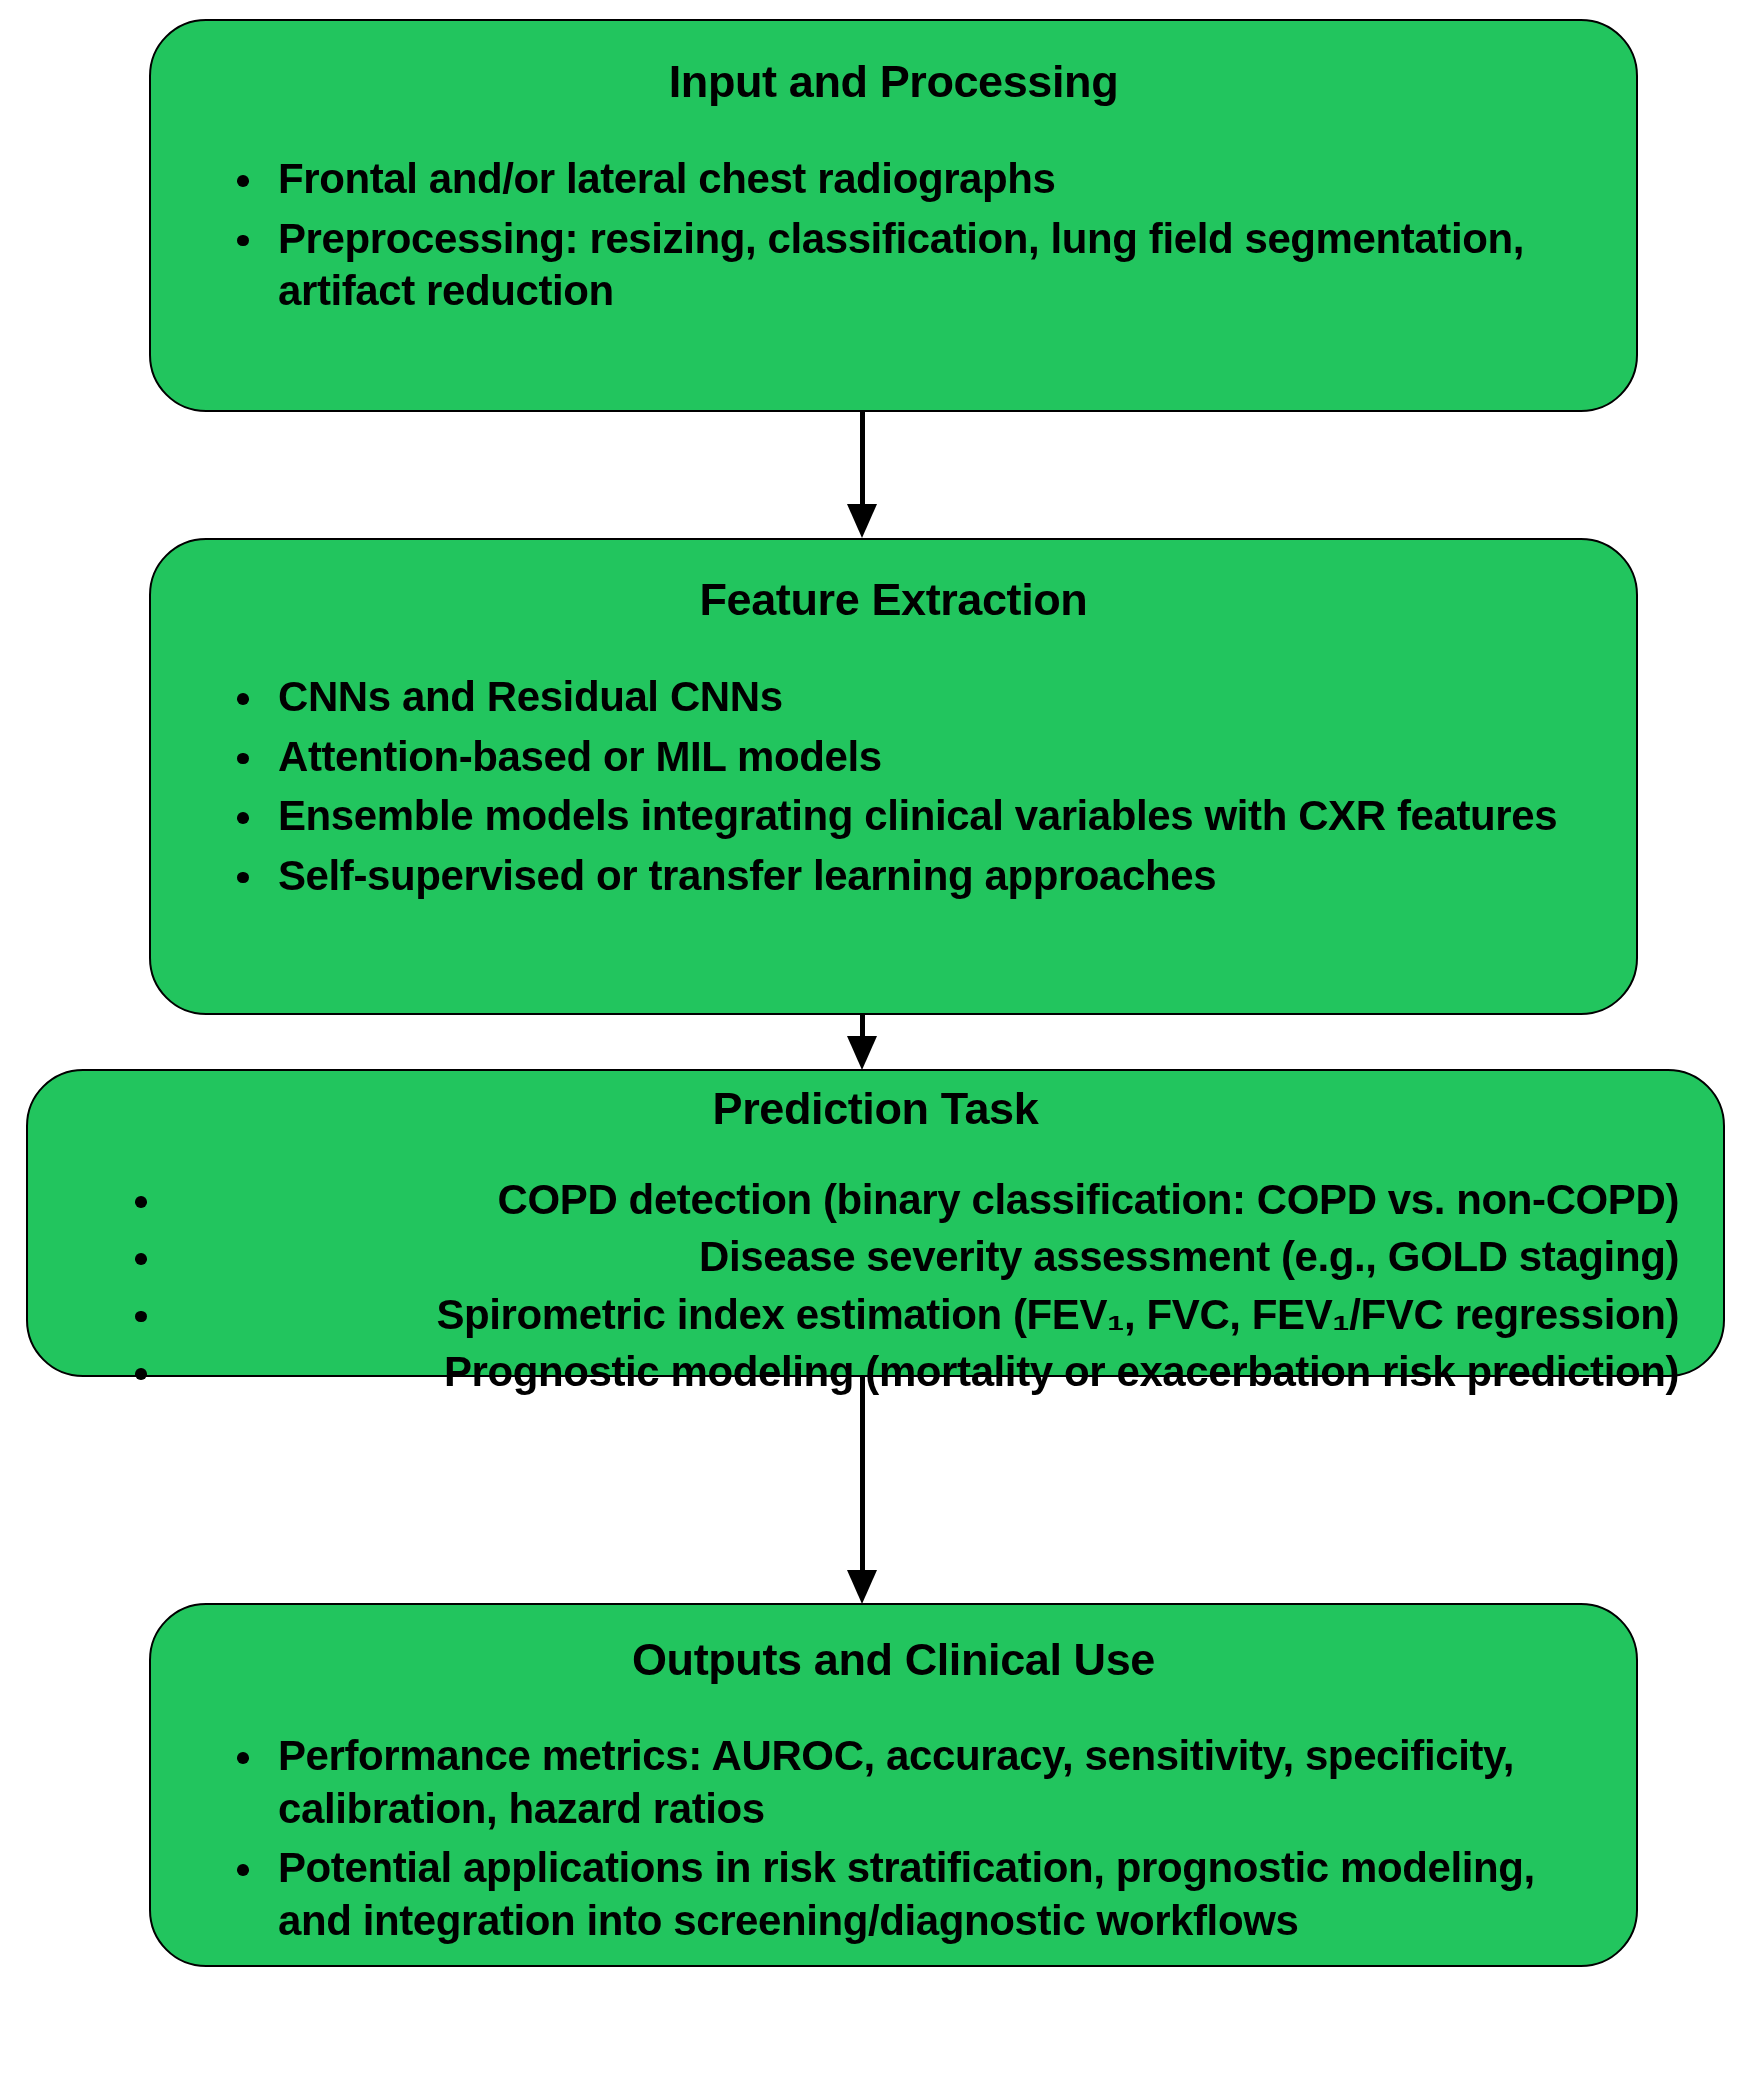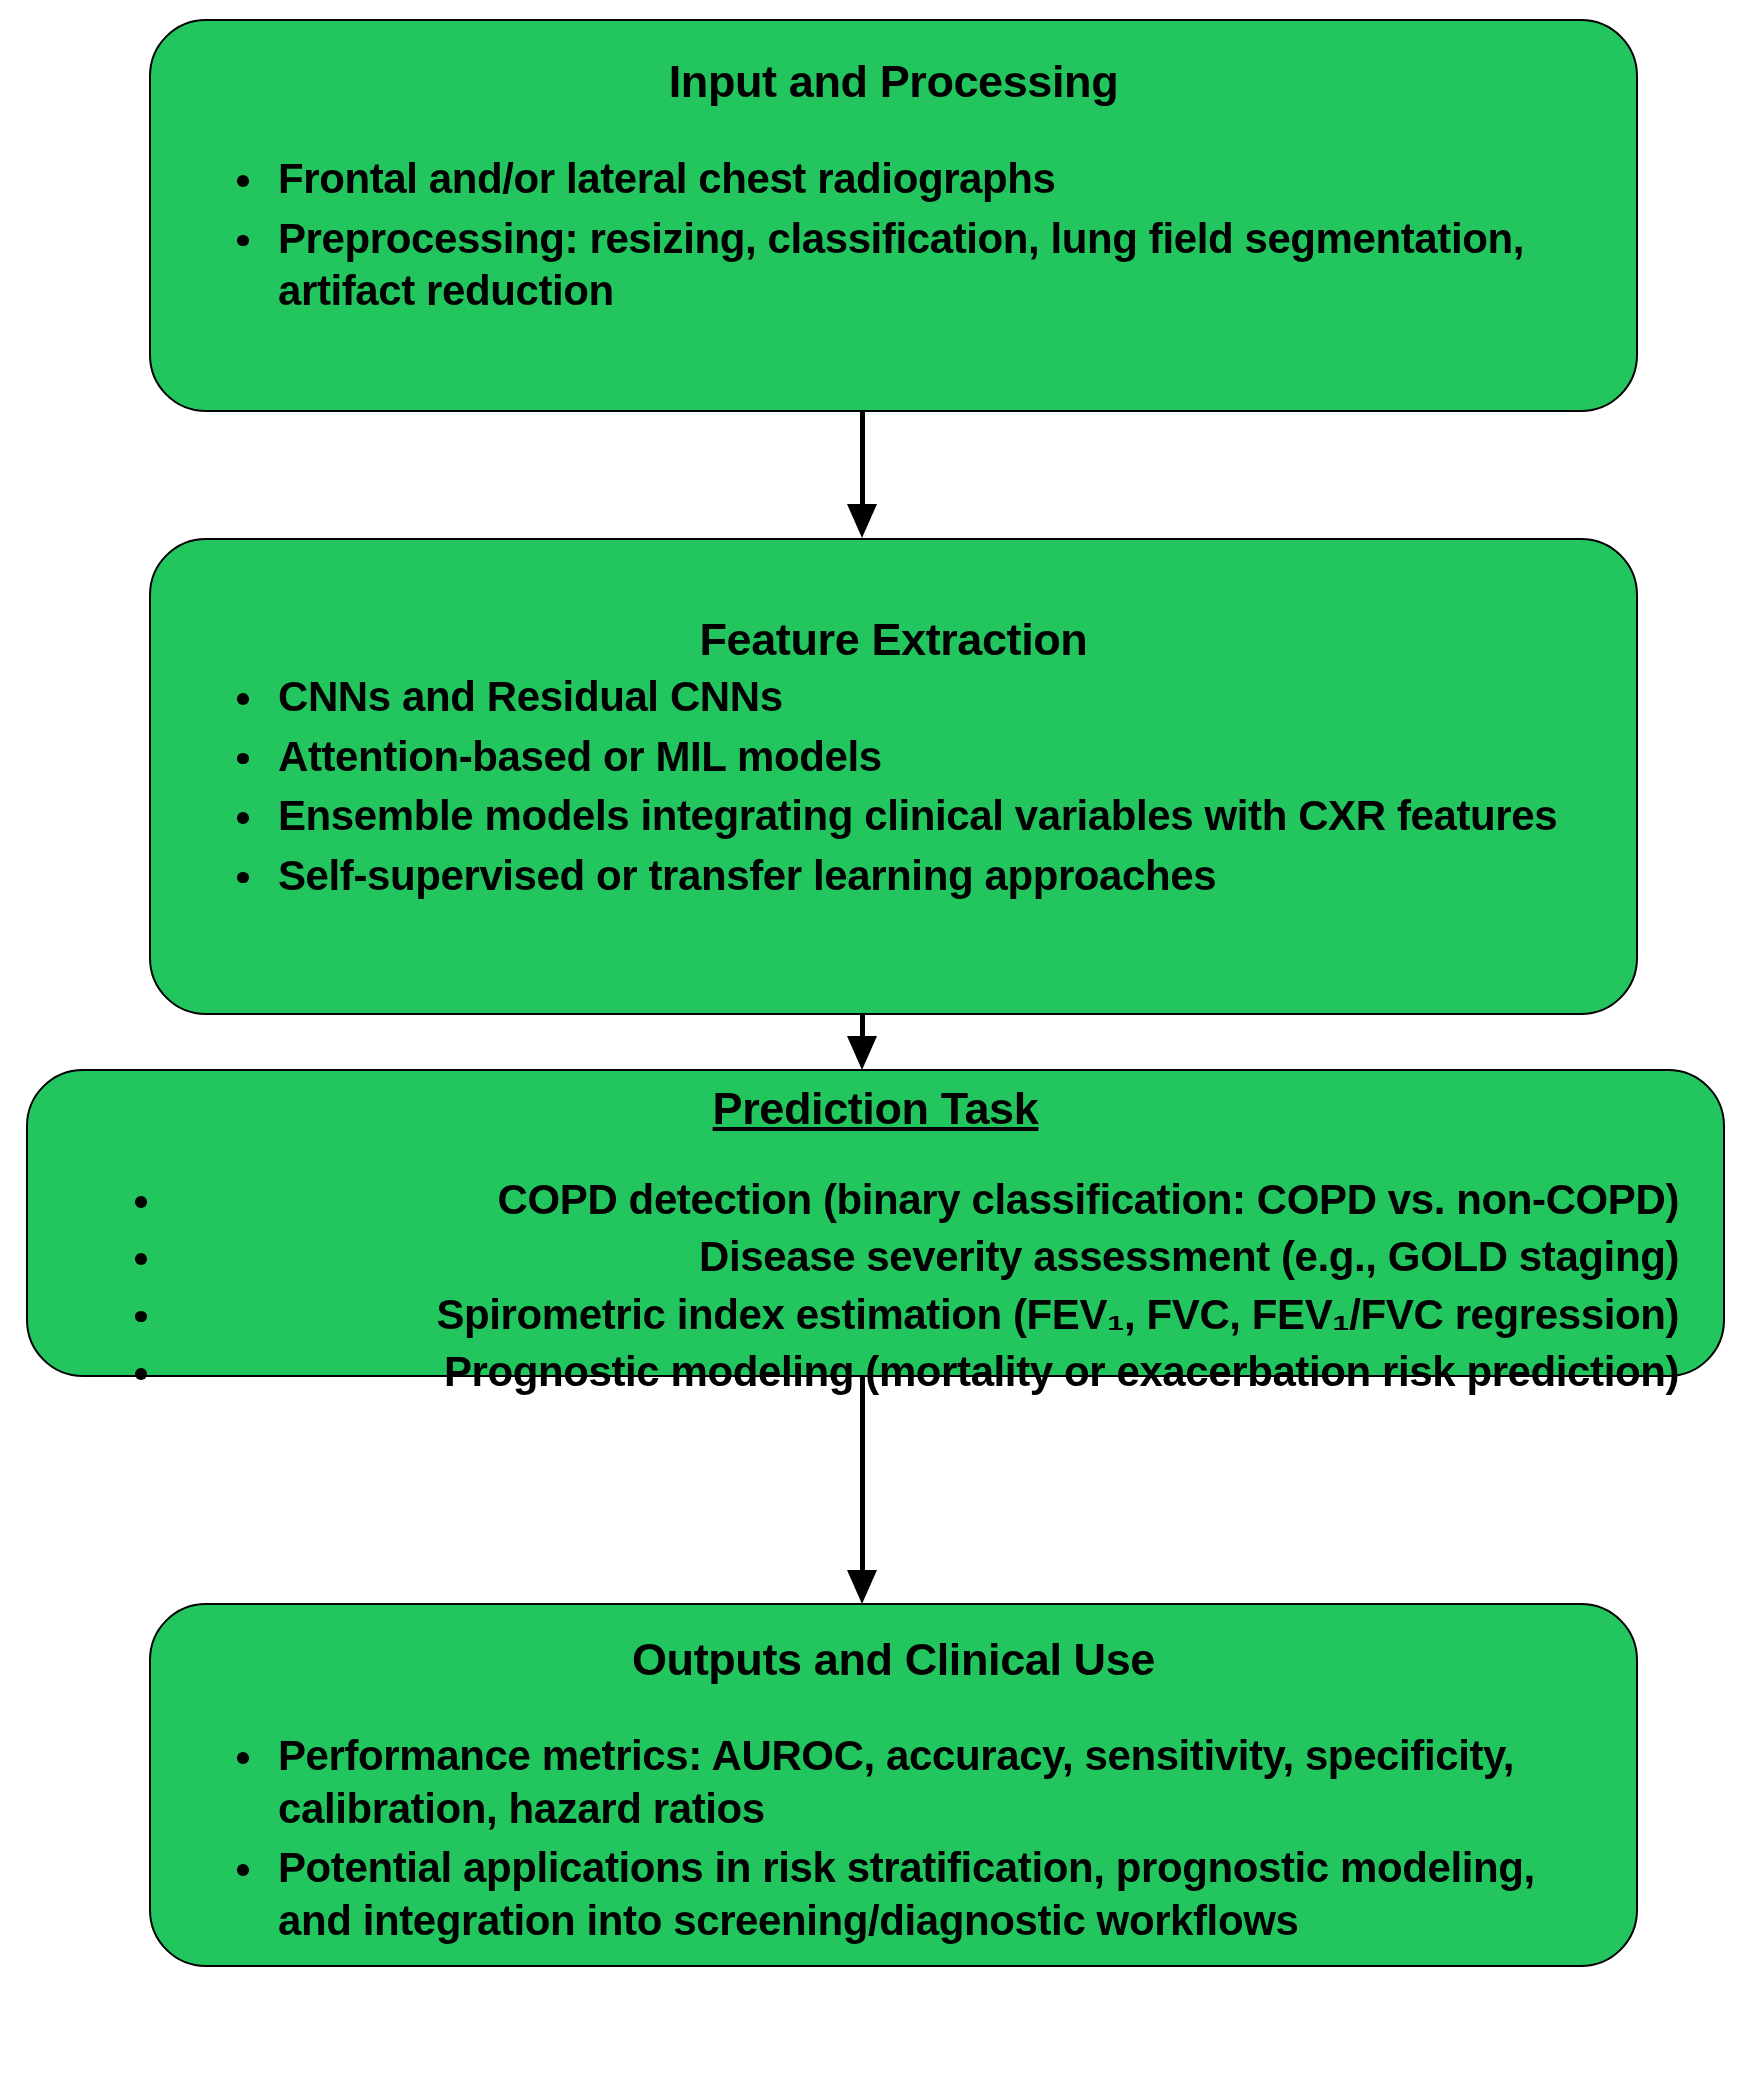--- a/index.html
+++ b/index.html
@@ -79,31 +79,31 @@
   #box-input .node-title { top: 38px; }
   #box-input .bullets {
     left: 82px; top: 132px; right: 81px;
   }
 
   
   #box-feature {
     left: 149px;  top: 538px;
     width: 1489px; height: 477px;
   }
-  #box-feature .node-title { top: 37px; margin-top: 40px; }
+  #box-feature .node-title { top: 37px; }
   #box-feature .bullets {
     left: 82px; top: 131px; right: 44px;
   }
 
   
   #box-prediction {
     left: 26px;  top: 1069px;
     width: 1699px; height: 308px;
   }
-  #box-prediction .node-title { top: 14.7px; text-decoration: underline; }
+  #box-prediction .node-title { top: 14.7px; }
   #box-prediction .bullets {
     left: 103px; top: 103px; right: 44px;
   }
   #box-prediction .bullets li { margin-bottom: 4.4px; text-align: right; }
 
   
   #box-outputs {
     left: 149px;  top: 1603px;
     width: 1489px; height: 364px;
   }

